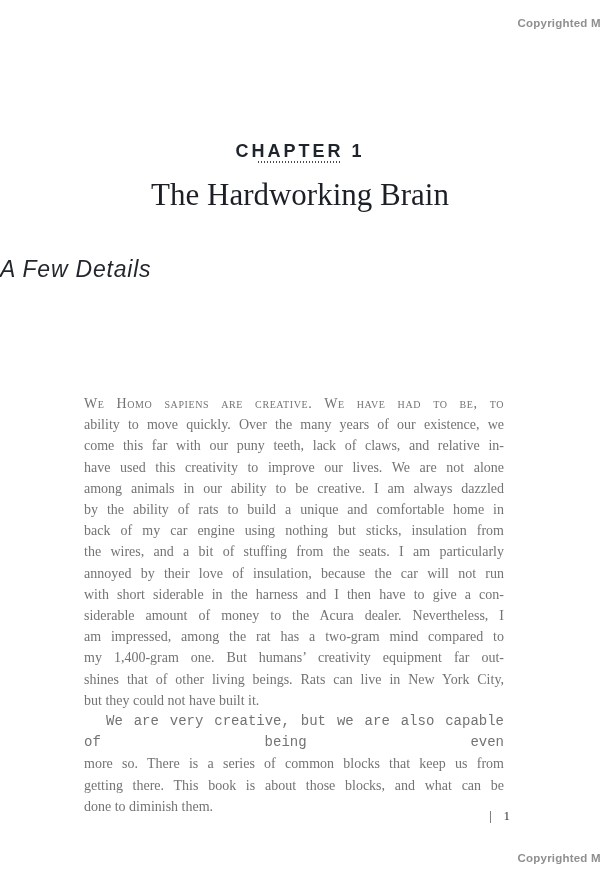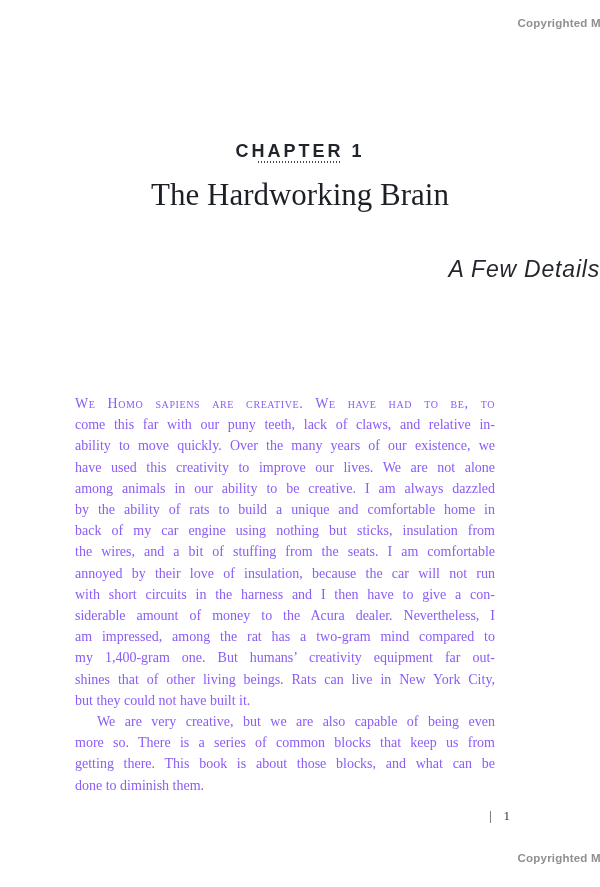--- a/index.html
+++ b/index.html
@@ -49,46 +49,46 @@
     font-family: "Liberation Serif", serif;
     font-size: 31px;
     line-height: 33px;
     font-weight: normal;
     color: #1c2026;
     margin: 0;
   }
   .subtitle {
     position: absolute;
     top: 256px; left: 0; width: 100%;
-    text-align: right;
+    text-align: left;
     font-family: "Liberation Sans", sans-serif;
     font-style: italic;
     font-weight: normal;
     font-size: 23px;
     letter-spacing: 0.8px;
     color: #23272d;
   }
   .body-text {
     position: absolute;
-    top: 393px; left: 75px;
+    top: 393px; left: 84px;
     width: 420px;
-    color: #8b5cf6;
+    color: #737373;
   }
   .body-line {
     font-family: "Liberation Serif", serif;
     font-size: 14px;
     line-height: 21.2px;
     text-align: justify;
     text-align-last: justify;
   }
   .body-line.lead-in {
     font-variant: small-caps;
     letter-spacing: 0.6px;
   }
-  .body-line.indent { text-indent: 22px; }
+  .body-line.indent { text-indent: 22px; font-family: Liberation Mono, monospace; }
   .body-line.para-last { text-align-last: left; }
   .page-number {
     position: absolute;
     top: 808px;
     right: 90px;
     font-family: "Liberation Serif", serif;
     font-size: 13px;
     color: #34373c;
   }
   .page-number .sep { margin-right: 12px; }
@@ -105,29 +105,29 @@
   <div class="dotted-rule"></div>
 
   <h1 class="chapter-title">
     <span style="display:block">The Hardworking Brain</span>
   </h1>
 
   <div class="subtitle">A Few Details</div>
 
   <div class="body-text">
       <div class="body-line lead-in">We Homo sapiens are creative. We have had to be, to</div>
+      <div class="body-line">ability to move quickly. Over the many years of our existence, we</div>
       <div class="body-line">come this far with our puny teeth, lack of claws, and relative in-</div>
-      <div class="body-line">ability to move quickly. Over the many years of our existence, we</div>
       <div class="body-line">have used this creativity to improve our lives. We are not alone</div>
       <div class="body-line">among animals in our ability to be creative. I am always dazzled</div>
       <div class="body-line">by the ability of rats to build a unique and comfortable home in</div>
       <div class="body-line">back of my car engine using nothing but sticks, insulation from</div>
-      <div class="body-line">the wires, and a bit of stuffing from the seats. I am comfortable</div>
+      <div class="body-line">the wires, and a bit of stuffing from the seats. I am particularly</div>
       <div class="body-line">annoyed by their love of insulation, because the car will not run</div>
-      <div class="body-line">with short circuits in the harness and I then have to give a con-</div>
+      <div class="body-line">with short siderable in the harness and I then have to give a con-</div>
       <div class="body-line">siderable amount of money to the Acura dealer. Nevertheless, I</div>
       <div class="body-line">am impressed, among the rat has a two-gram mind compared to</div>
       <div class="body-line">my 1,400-gram one. But humans’ creativity equipment far out-</div>
       <div class="body-line">shines that of other living beings. Rats can live in New York City,</div>
       <div class="body-line para-last">but they could not have built it.</div>
       <div class="body-line indent">We are very creative, but we are also capable of being even</div>
       <div class="body-line">more so. There is a series of common blocks that keep us from</div>
       <div class="body-line">getting there. This book is about those blocks, and what can be</div>
       <div class="body-line para-last">done to diminish them.</div>
     </div>

